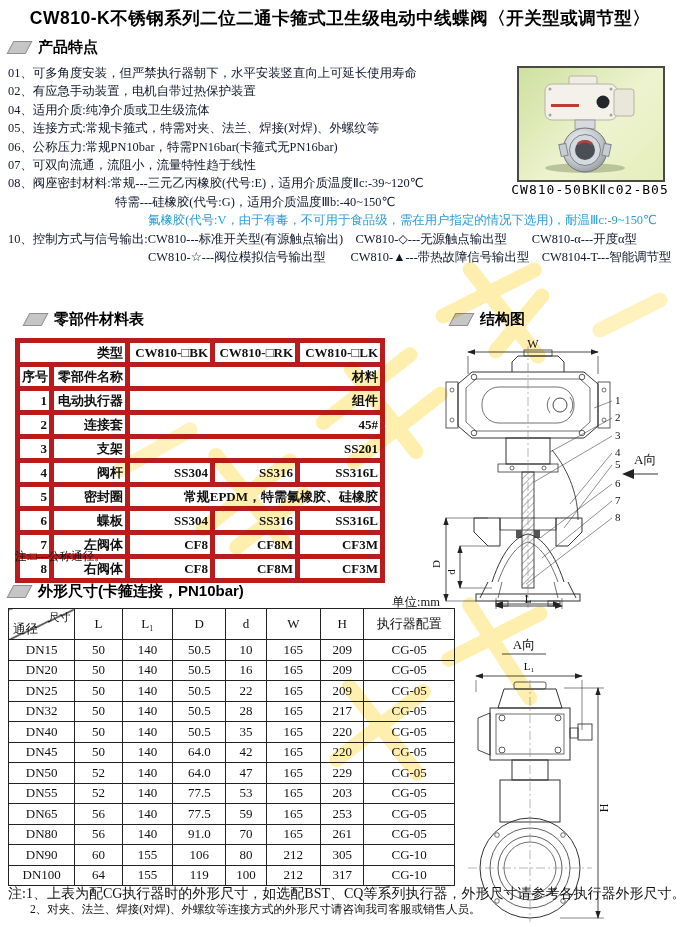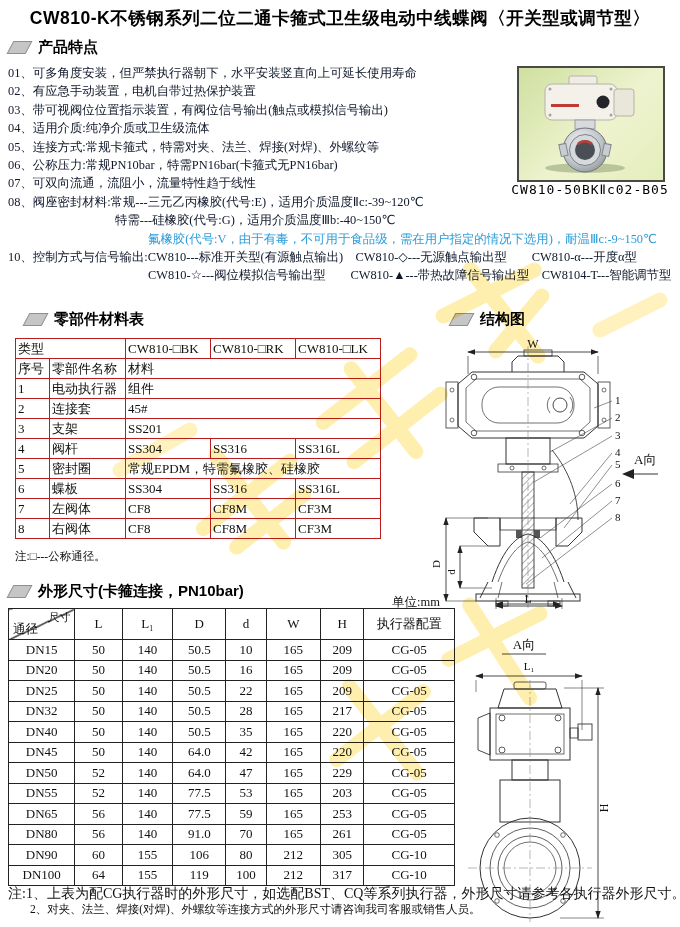--- a/index.html
+++ b/index.html
@@ -23,21 +23,21 @@
 
   
   .photo{position:absolute;left:517px;top:66px;width:144px;height:112px;
          border:2px solid #4a4a44;background:linear-gradient(135deg,#cfe0a0 0%,#eef3cf 55%,#e4eebb 100%);}
   .photo-caption{position:absolute;left:505px;top:182px;width:170px;text-align:center;
                  font-family:"DejaVu Sans Mono",monospace;font-size:13px;letter-spacing:1px;color:#000;}
 
   
   table{border-collapse:collapse;table-layout:fixed;}
   .ptable{position:absolute;left:15px;top:338px;width:365px;font-size:13px;}
-  .ptable td,.ptable th{border:1px solid #b91c1c;text-align:left;font-weight:normal;
+  .ptable td,.ptable th{border:5px solid #b91c1c;text-align:right;font-weight:bold;
                         height:19px;padding:0 2px;overflow:hidden;white-space:nowrap;}
   .dtable{position:absolute;left:8px;top:608px;width:447px;font-size:13px;}
   .dtable td,.dtable th{border:1px solid #222;text-align:center;font-weight:normal;
                         height:19.5px;padding:0 1px;overflow:hidden;white-space:nowrap;}
   .dtable thead th{height:30px;}
   th.corner{position:relative;padding:0;
             background:linear-gradient(to bottom right,transparent calc(50% - .7px),
                        #222 calc(50% - .7px),#222 calc(50% + .7px),transparent calc(50% + .7px));}
   th.corner .c-top{position:absolute;top:1px;right:4px;font-size:11px;}
   th.corner .c-bot{position:absolute;bottom:1px;left:4px;font-size:12.5px;}
@@ -62,21 +62,20 @@
 
   <div class="doc-title">CW810-K不锈钢系列二位二通卡箍式卫生级电动中线蝶阀〈开关型或调节型〉</div>
 
   <div class="sec-hdr" style="left:10px;top:38px;">
     <span class="para-icon"></span>
     <span>产品特点</span>
   </div>
   <div class="features">
       <div class="feat" style="padding-left: 0px;">01、可多角度安装，但严禁执行器朝下，水平安装竖直向上可延长使用寿命</div>
       <div class="feat" style="padding-left: 0px;">02、有应急手动装置，电机自带过热保护装置</div>
-      <div class="feat" style="padding-left: 0px;">03、带可视阀位位置指示装置，有阀位信号输出(触点或模拟信号输出)</div>
       <div class="feat" style="padding-left: 0px;">04、适用介质:纯净介质或卫生级流体</div>
       <div class="feat" style="padding-left: 0px;">05、连接方式:常规卡箍式，特需对夹、法兰、焊接(对焊)、外螺纹等</div>
       <div class="feat" style="padding-left: 0px;">06、公称压力:常规PN10bar，特需PN16bar(卡箍式无PN16bar)</div>
       <div class="feat" style="padding-left: 0px;">07、可双向流通，流阻小，流量特性趋于线性</div>
       <div class="feat" style="padding-left: 0px;">08、阀座密封材料:常规---三元乙丙橡胶(代号:E)，适用介质温度Ⅱc:-39~120℃</div>
       <div class="feat" style="padding-left: 107px;">特需---硅橡胶(代号:G)，适用介质温度Ⅲb:-40~150℃</div>
       <div class="feat blue" style="padding-left: 140px;">氟橡胶(代号:V，由于有毒，不可用于食品级，需在用户指定的情况下选用)，耐温Ⅲc:-9~150℃</div>
       <div class="feat" style="padding-left: 0px;">10、控制方式与信号输出:CW810---标准开关型(有源触点输出)　CW810-◇---无源触点输出型　　CW810-α---开度α型</div>
       <div class="feat" style="padding-left: 140px;">CW810-☆---阀位模拟信号输出型　　CW810-▲---带热故障信号输出型　CW8104-T---智能调节型</div>
     </div>

